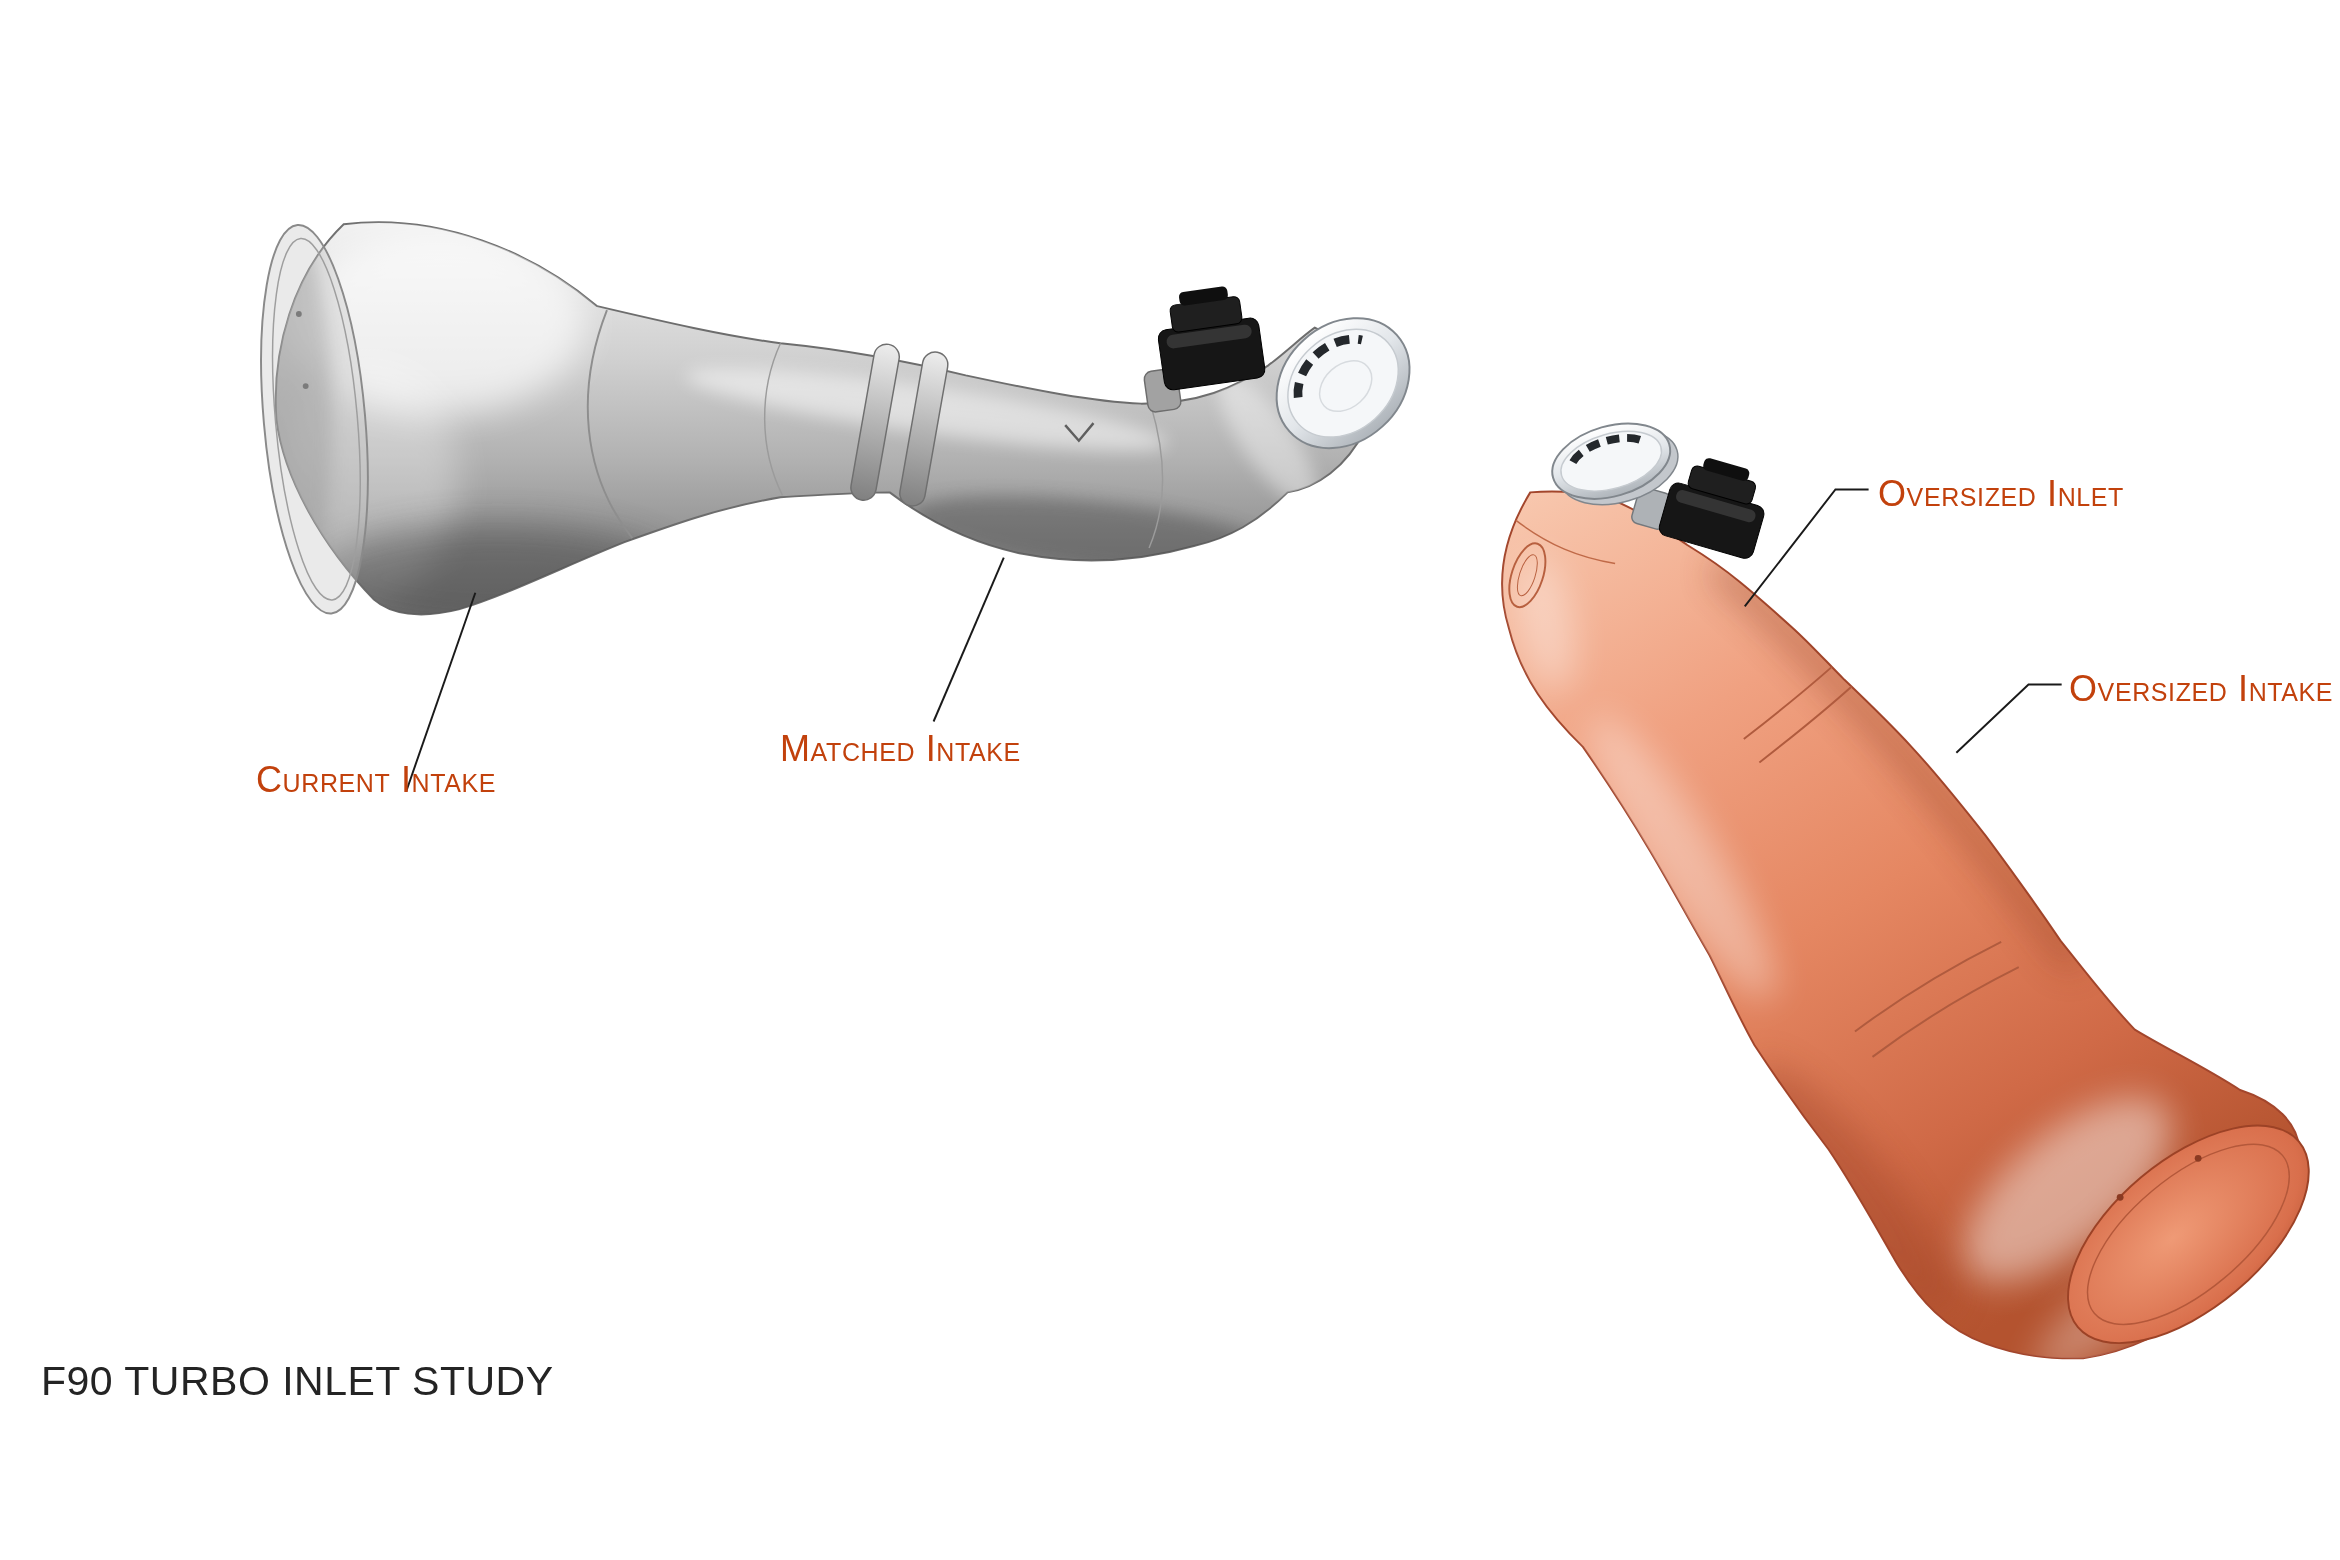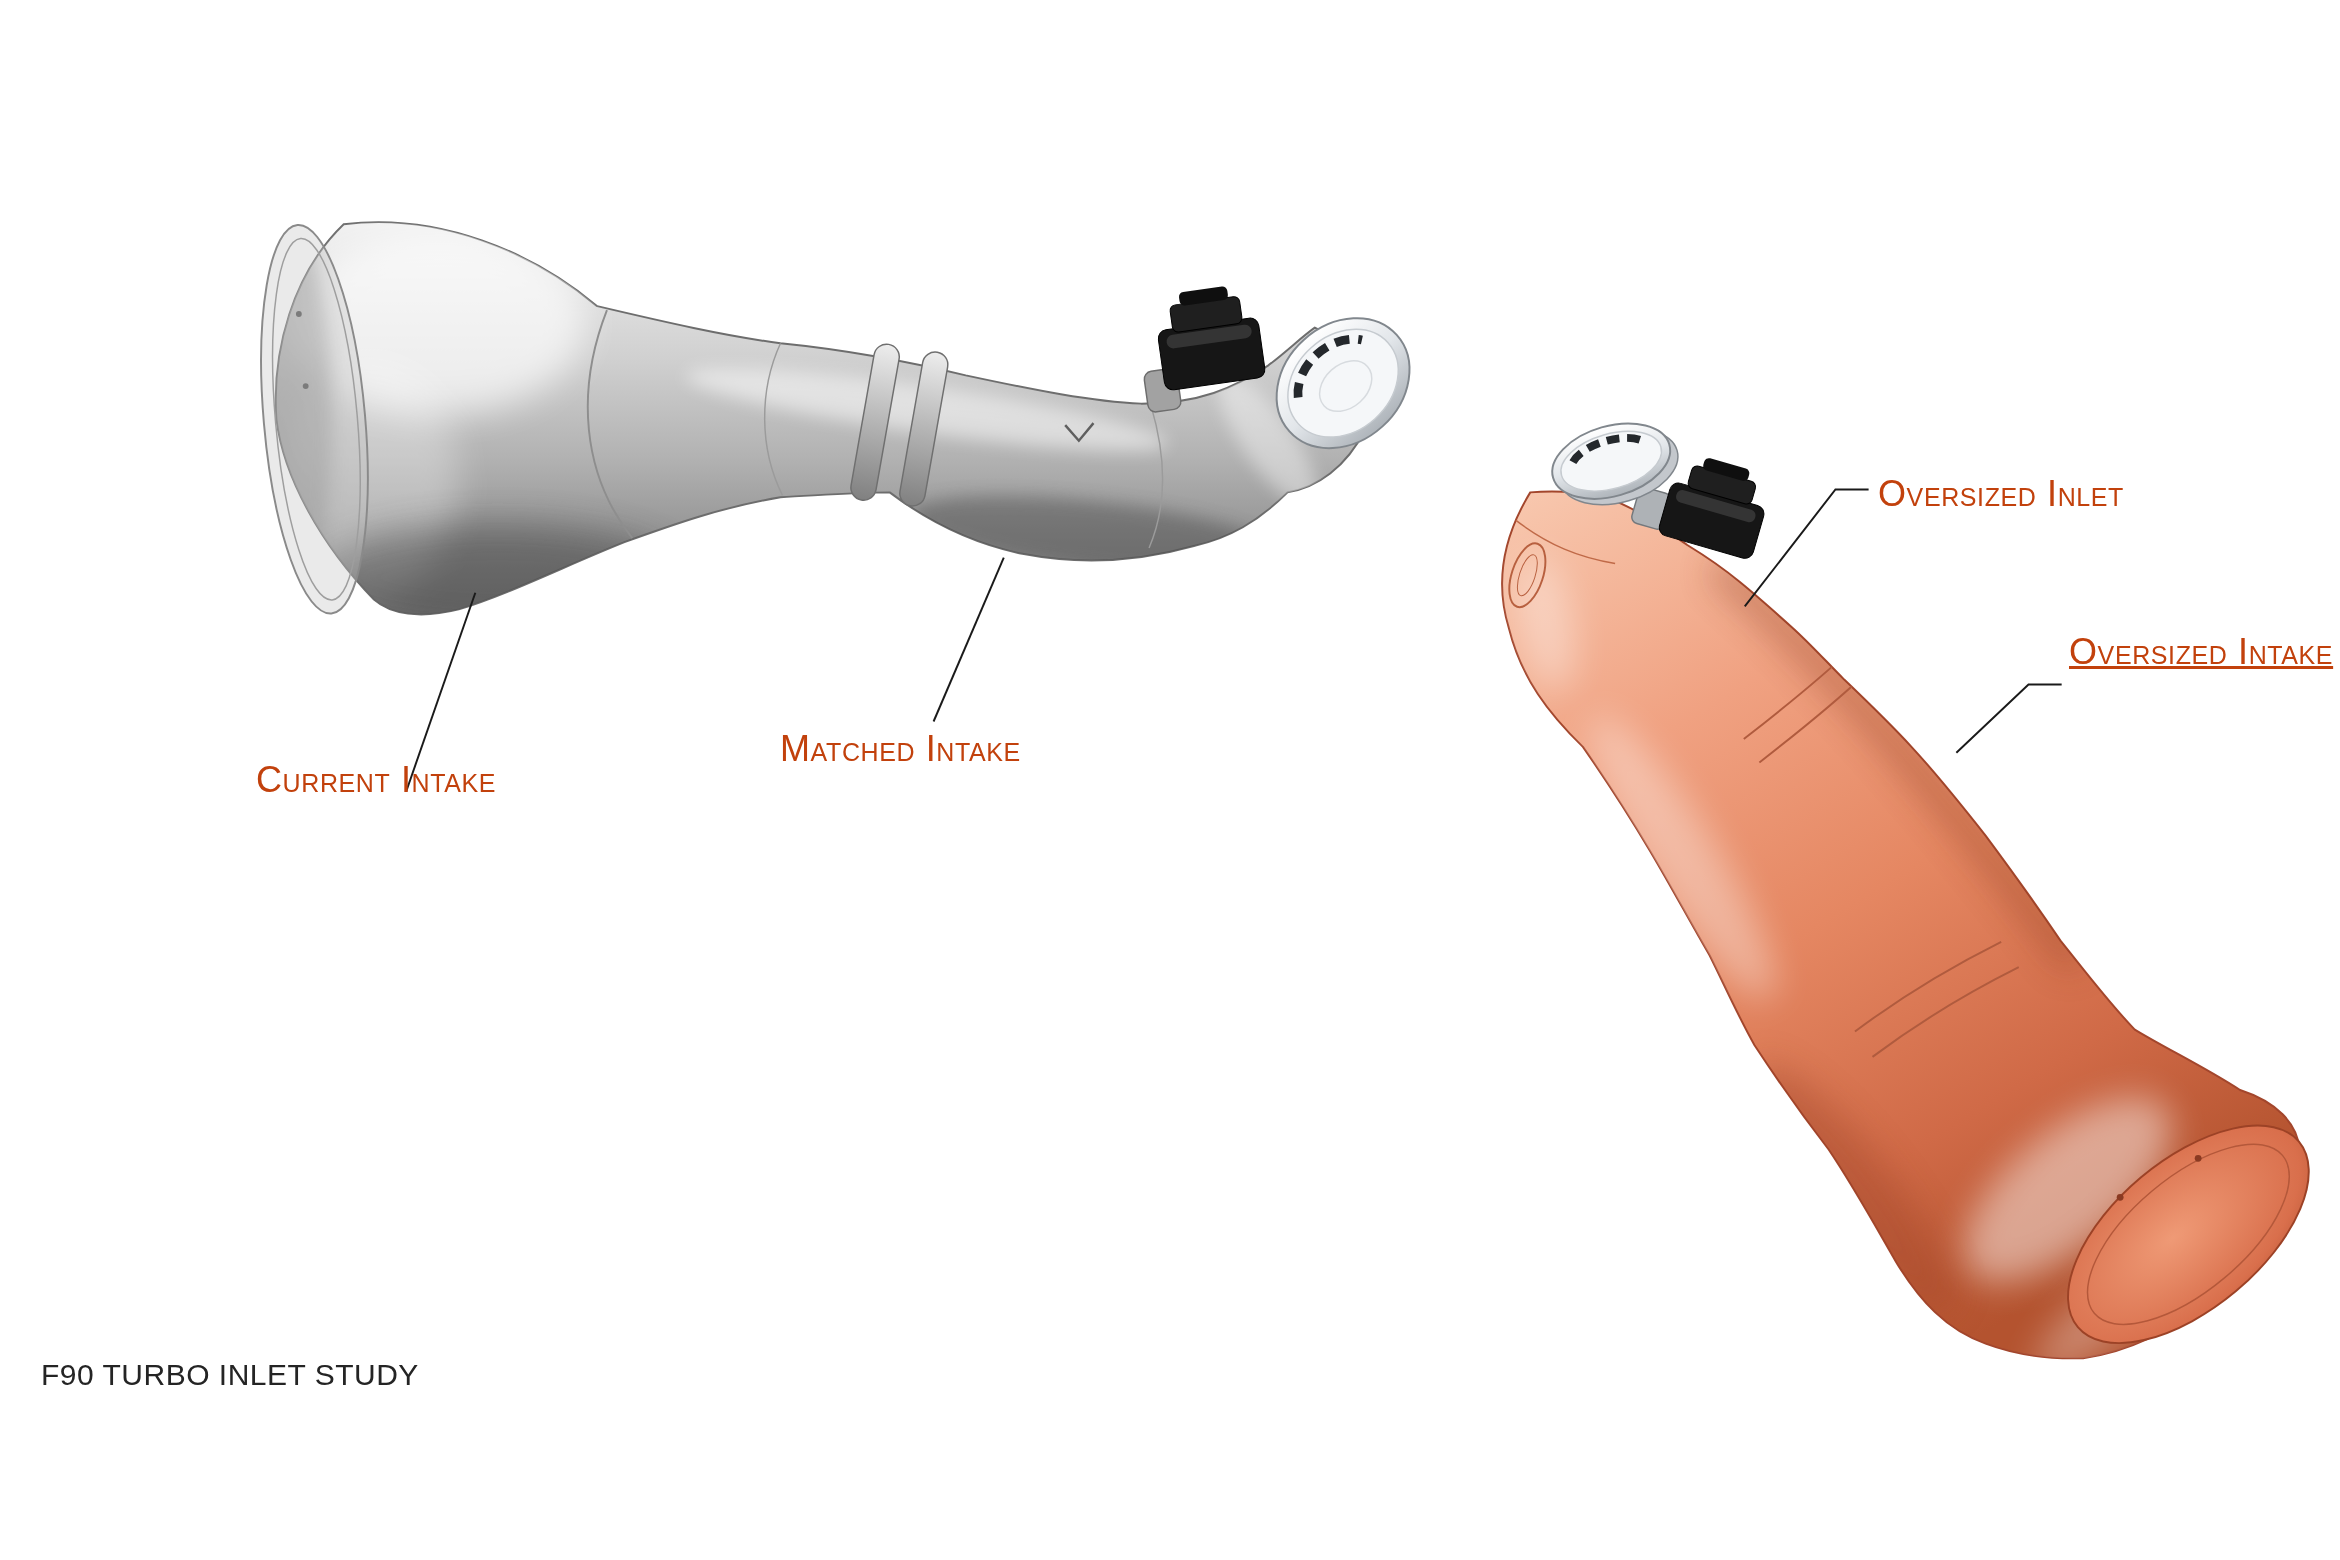--- a/index.html
+++ b/index.html
@@ -29,21 +29,21 @@
     font-variant-caps: small-caps;
     letter-spacing: 0.6px;
     color: #c2410c;
     white-space: nowrap;
     line-height: 1.1;
   }
   .figure-title {
     position: absolute;
     left: 41px;
     top: 1358px;
-    font-size: 30px;
+    font-size: 41px;
     letter-spacing: 0.5px;
     color: #242424;
     white-space: nowrap;
   }
 </style>
 </head>
 <body>
 
 <div class="stage">
 
@@ -187,18 +187,18 @@
       <path d="M 2114 702 L 2080 702 L 2006 772"></path>
     </g>
   </svg>
 
   <div class="callout" style="left:256px; top:760px;">Current Intake</div>
 
   <div class="callout" style="left:780px; top:729px;">Matched Intake</div>
 
   <div class="callout" style="left:1878px; top:474px;">Oversized Inlet</div>
 
-  <div class="callout" style="left:2069px; top:632px;text-decoration:underline;">Oversized Intake</div>
+  <div class="callout" style="left:2069px; top:669px;">Oversized Intake</div>
 
   <div class="figure-title">F90 TURBO INLET STUDY</div>
 
 </div>
 
 
 </body></html>

